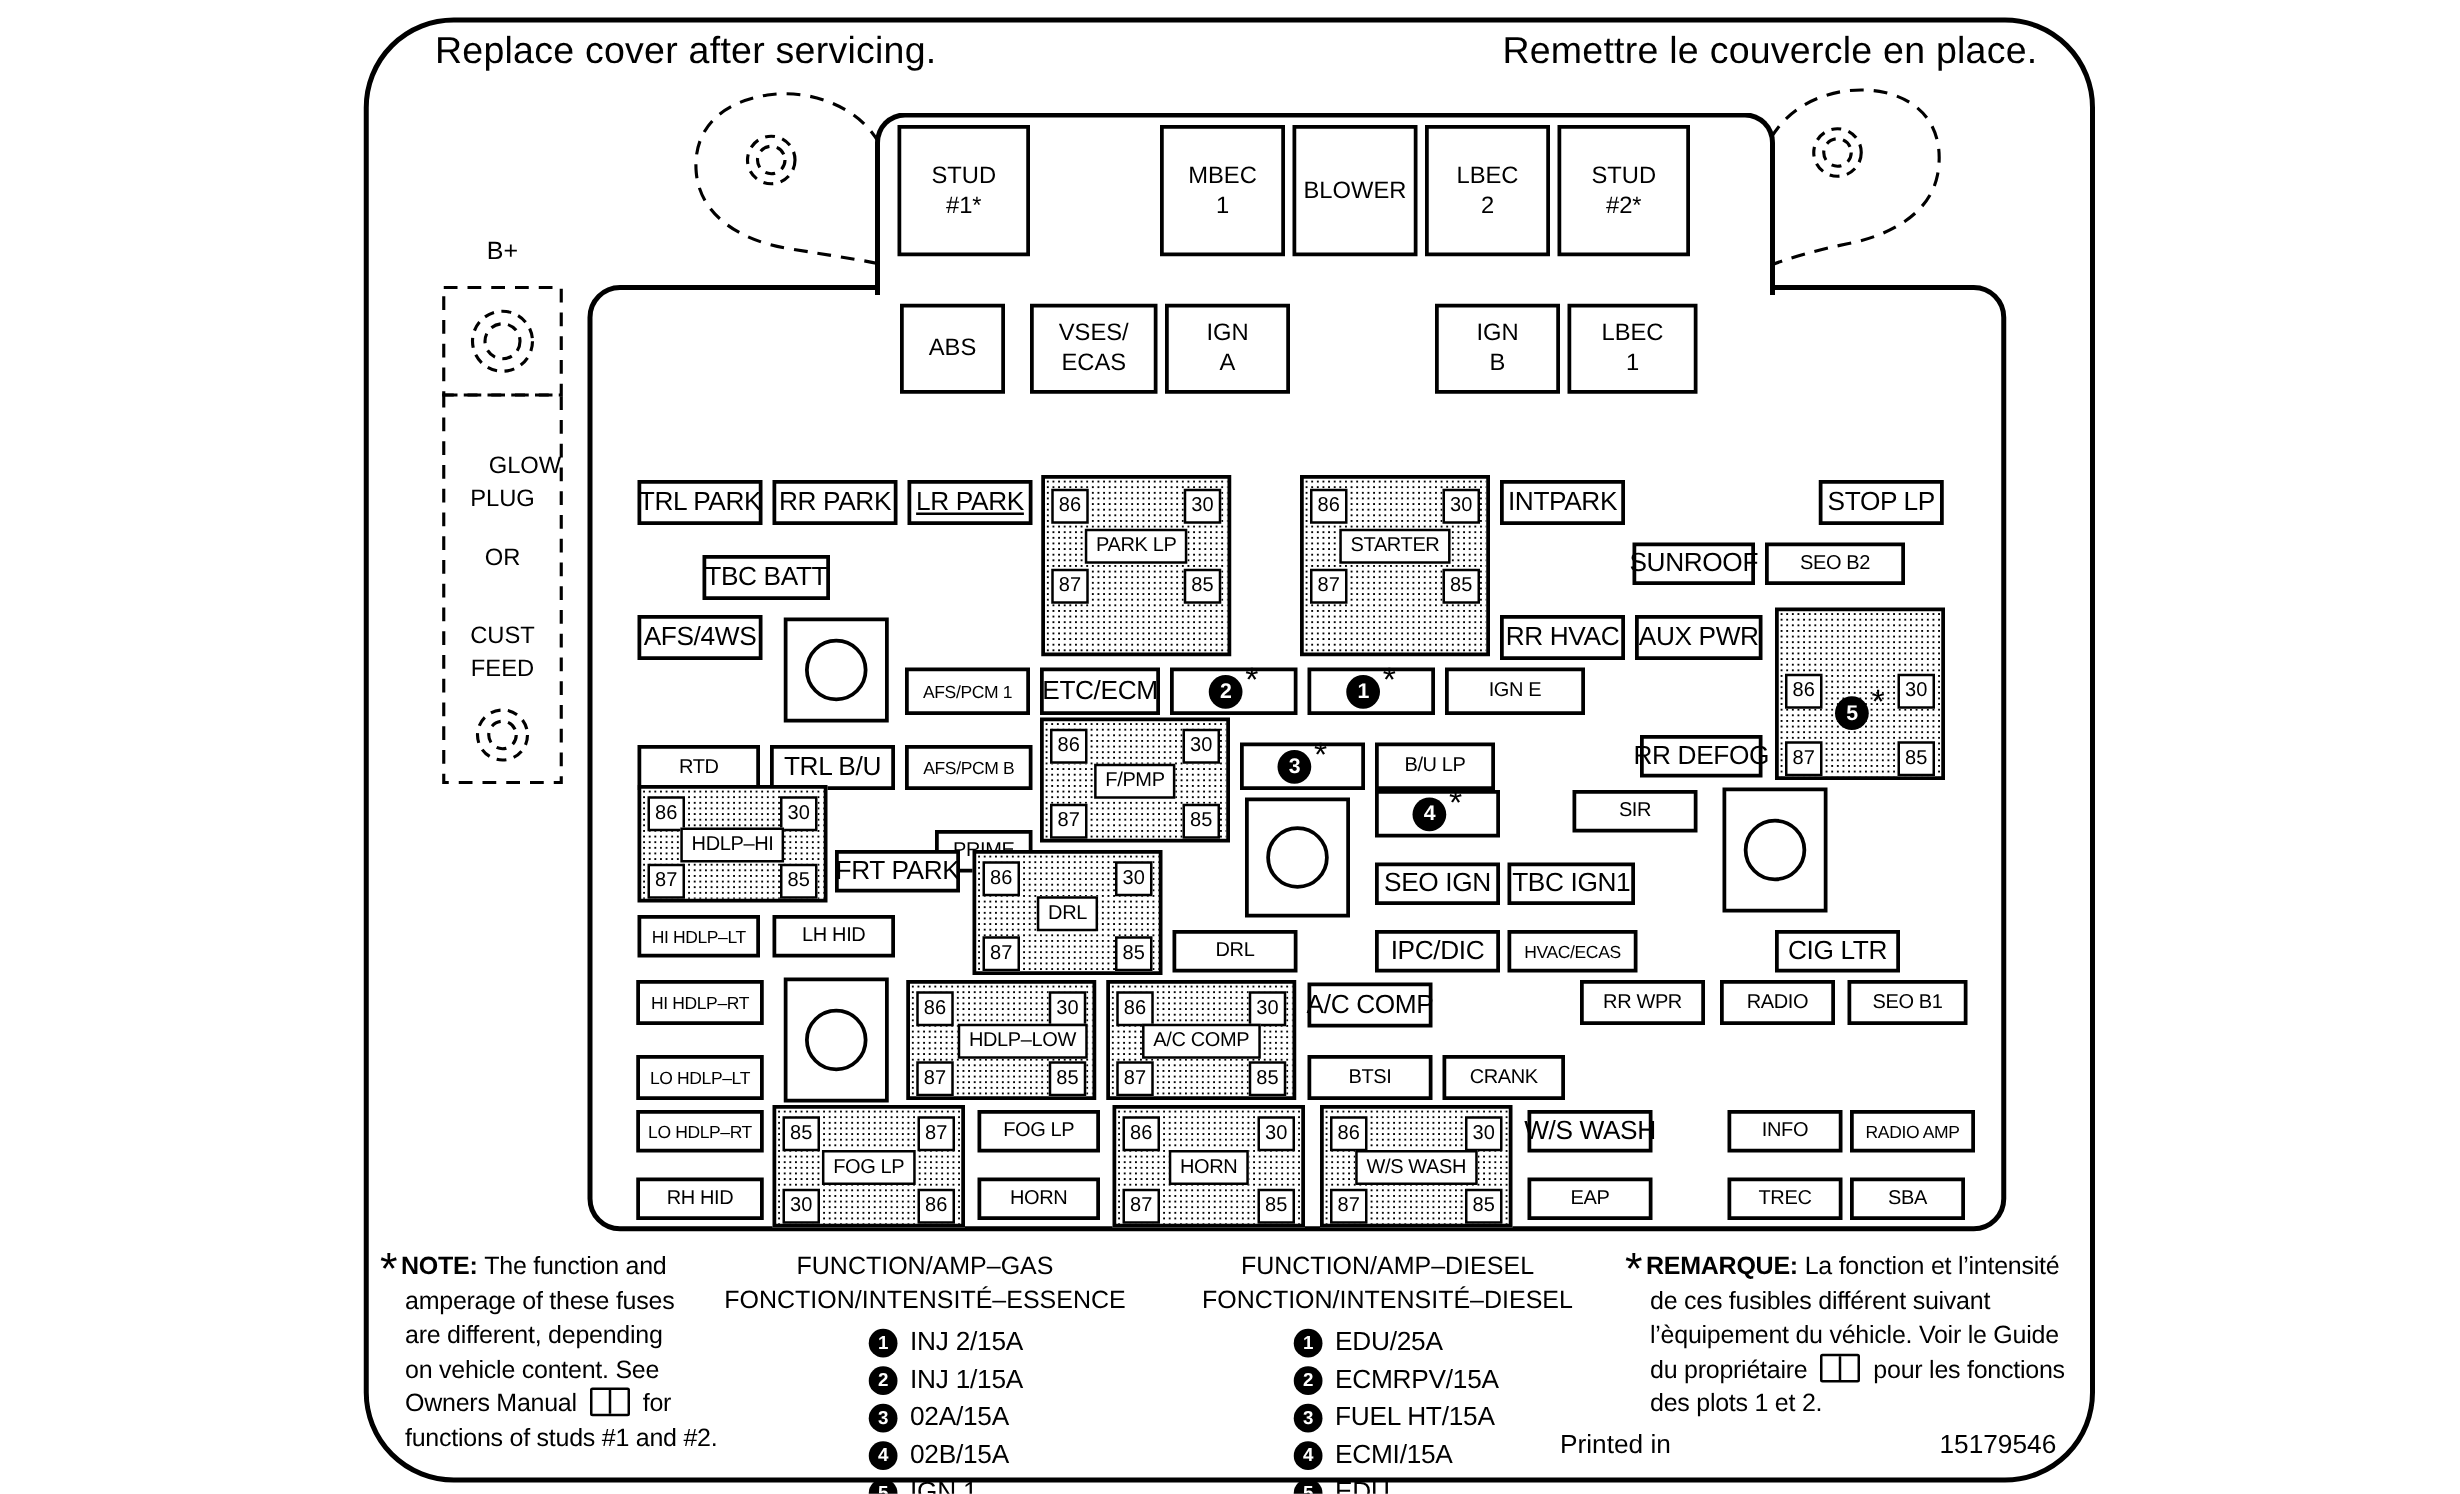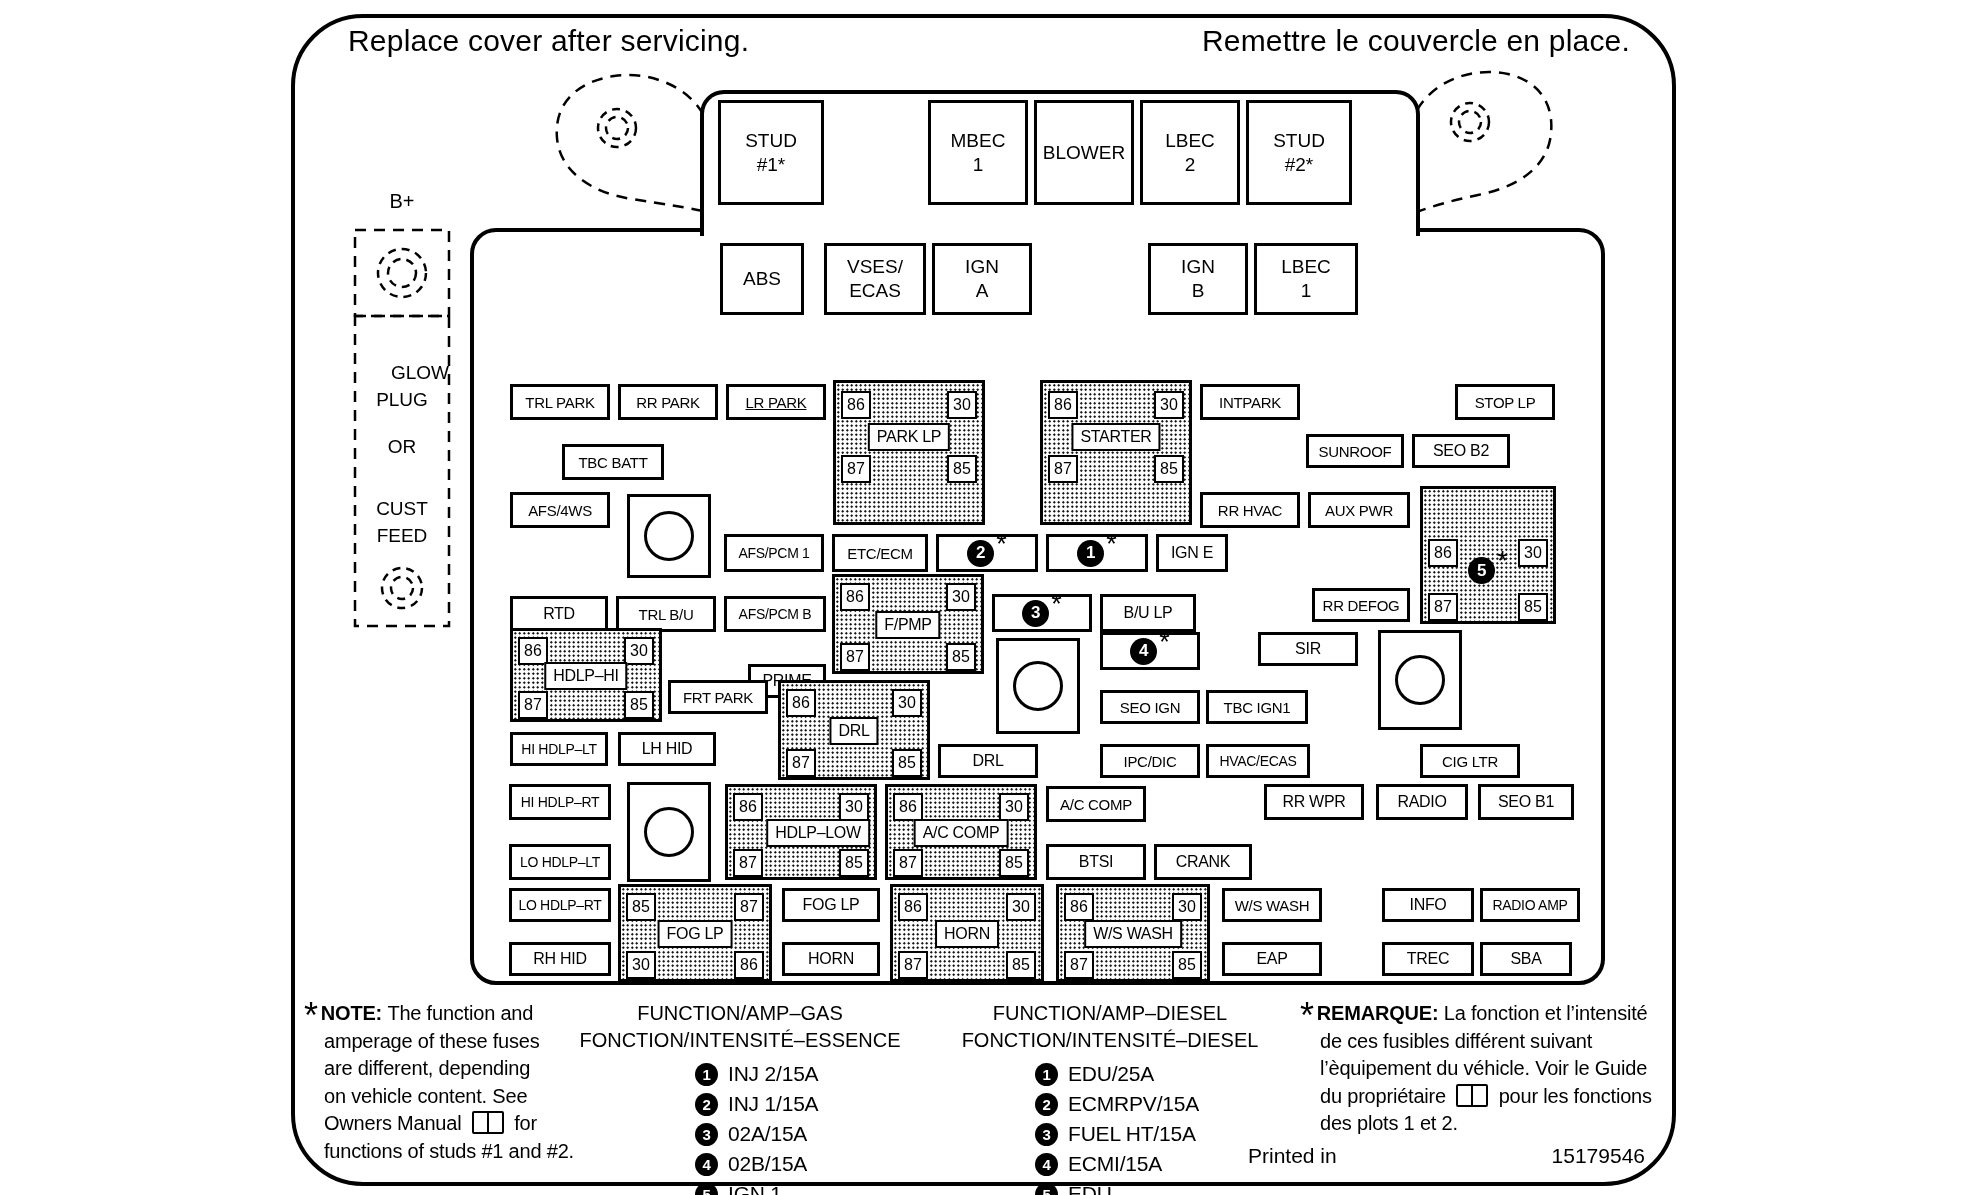--- a/index.html
+++ b/index.html
@@ -16,21 +16,21 @@
        border:4px solid #000;border-bottom:none;border-radius:24px 24px 0 0;box-sizing:border-box;z-index:3;}
   #dashed-layer{position:absolute;left:0;top:0;z-index:4;}
   #diagram{position:absolute;left:0;top:0;width:1968px;height:1195px;z-index:6;}
   #left-col{position:absolute;left:0;top:0;z-index:5;}
   #bplus{position:absolute;left:355px;top:190px;width:94px;text-align:center;font-size:20px;}
   .glow-line{position:absolute;left:355px;width:94px;text-align:center;font-size:19px;}
 
   .fuse,.bigbox{position:absolute;border:3px solid #000;background:#fff;box-sizing:border-box;
        display:flex;align-items:center;justify-content:center;}
   .fuse .lab{white-space:nowrap;letter-spacing:-.3px;}
-  .f16{font-size:16px;} .f15{font-size:15px;} .f14{font-size:14px;}
+  .f16{font-size:16px;} .f15{font-size:21px;} .f14{font-size:14px;}
   .bigbox{flex-direction:column;font-size:19px;line-height:24px;}
 
   .stipple{background-color:#fff;background-image:radial-gradient(circle,#000 .9px,transparent 1.15px);
        background-size:4.5px 4.5px;}
   .relay{position:absolute;border:3px solid #000;box-sizing:border-box;}
   .term{position:absolute;width:30px;height:28px;border:2.5px solid #000;background:#fff;box-sizing:border-box;
        display:flex;align-items:center;justify-content:center;font-size:16px;}
   .rlabel{position:absolute;left:50%;transform:translateX(-50%);height:28px;border:2.5px solid #000;background:#fff;
        box-sizing:border-box;display:flex;align-items:center;justify-content:center;font-size:16px;
        padding:0 7px;white-space:nowrap;letter-spacing:-.3px;}
@@ -152,21 +152,21 @@
     </div>
     <div class="fuse" style="left: 1455px; top: 384px; width: 100px; height: 36px;">
       <span class="lab f15">STOP LP</span>
     </div>
     <div class="fuse" style="left: 562px; top: 444px; width: 102px; height: 36px;">
       <span class="lab f15">TBC BATT</span>
     </div>
     <div class="fuse" style="left: 1306px; top: 434px; width: 98px; height: 34px;">
       <span class="lab f15">SUNROOF</span>
     </div>
-    <div class="fuse" style="left: 1412px; top: 434px; width: 98px; height: 34px;">
+    <div class="fuse" style="left: 1412px; top: 434px; width: 112px; height: 34px;">
       <span class="lab f16">SEO B2</span>
     </div>
     <div class="fuse" style="left: 510px; top: 492px; width: 100px; height: 36px;">
       <span class="lab f15">AFS/4WS</span>
     </div>
     <div class="fuse" style="left: 1200px; top: 492px; width: 100px; height: 36px;">
       <span class="lab f15">RR HVAC</span>
     </div>
     <div class="fuse" style="left: 1308px; top: 492px; width: 102px; height: 36px;">
       <span class="lab f15">AUX PWR</span>
@@ -182,21 +182,21 @@
         <span class="numc">2</span>
         <span class="ast">*</span>
       </span>
     </div>
     <div class="fuse" style="left: 1046px; top: 534px; width: 102px; height: 38px;">
       <span class="numwrap">
         <span class="numc">1</span>
         <span class="ast">*</span>
       </span>
     </div>
-    <div class="fuse" style="left: 1156px; top: 534px; width: 72px; height: 38px;">
+    <div class="fuse" style="left: 1156px; top: 534px; width: 112px; height: 38px;">
       <span class="lab f16">IGN E</span>
     </div>
     <div class="fuse" style="left: 510px; top: 596px; width: 98px; height: 36px;">
       <span class="lab f16">RTD</span>
     </div>
     <div class="fuse" style="left: 616px; top: 596px; width: 100px; height: 36px;">
       <span class="lab f15">TRL B/U</span>
     </div>
     <div class="fuse" style="left: 724px; top: 596px; width: 102px; height: 36px;">
       <span class="lab f14">AFS/PCM B</span>

